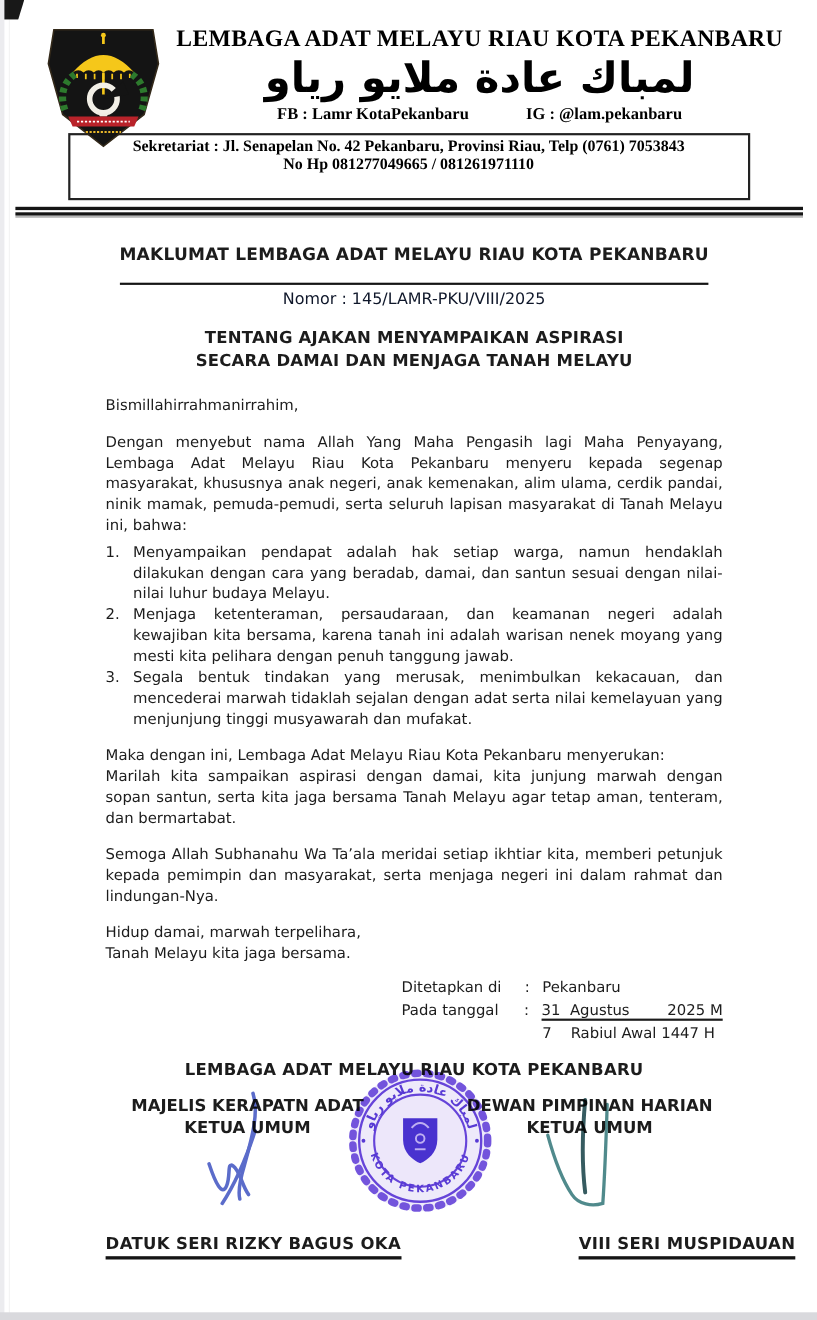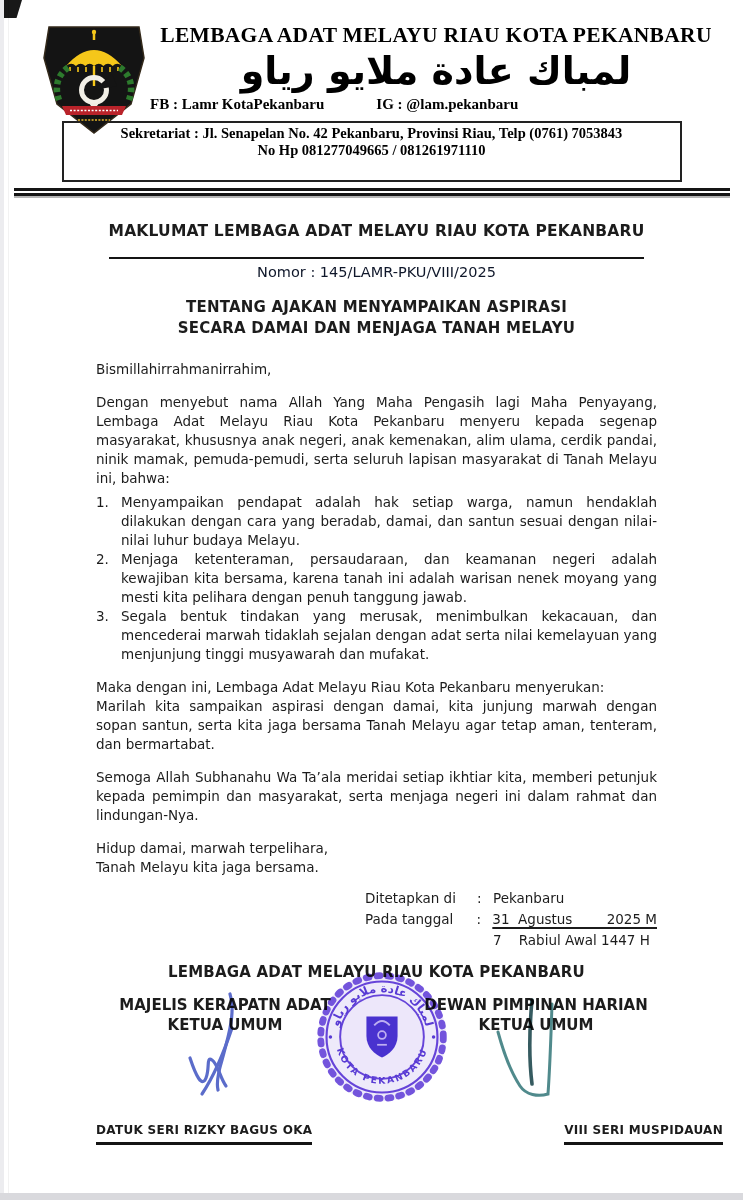--- a/index.html
+++ b/index.html
@@ -12,21 +12,21 @@
   .hairline{position:absolute;left:8px;top:0;width:1px;height:100%;background:rgba(0,0,0,.05);}
   .edge-bottom{position:absolute;left:0;bottom:0;width:100%;height:7px;background:#d9d9dd;}
   
   .crest{position:absolute;left:40px;top:24px;width:108px;height:112px;}
   .head-text{margin-left:150px;width:572px;text-align:center;padding-top:22px;}
   .org-name{font-family:"Liberation Serif",serif;font-weight:bold;font-size:21.5px;
             letter-spacing:.3px;color:#000;line-height:26px;}
   .jawi{font-family:"DejaVu Sans",sans-serif;font-weight:bold;font-size:38px;line-height:46px;color:#000;}
   .contact{font-family:"Liberation Serif",serif;font-weight:bold;font-size:15px;line-height:20px;color:#000;}
   .contact-row{display:flex;justify-content:center;gap:44px;}
-  .contact-row2{display:flex;justify-content:flex-start;gap:52px;}
+  .contact-row2{display:flex;justify-content:center;gap:52px;}
   .link{color:#1410cf;text-decoration:underline;cursor:pointer;}
   .sek-box{margin:7px auto 0;width:616px;border:2px solid #222;text-align:center;
            font-family:"Liberation Serif",serif;font-weight:bold;font-size:14.5px;
            line-height:17px;color:#000;padding:2px 0 21px;}
   .double-rule{margin:6px auto 0;width:716px;height:2px;border-top:3px solid #151515;
                border-bottom:3px solid #151515;box-shadow:0 2px 0 rgba(120,120,120,.55);}
   
   .main{margin:24px 86px 0 96px;font-size:13.5px;line-height:19px;text-align:justify;}
   .maklumat{text-align:center;font-weight:bold;font-size:15.5px;line-height:22px;margin:0;}
   .maklumat span{display:inline-block;border-bottom:2.5px solid #141414;padding-bottom:15px;letter-spacing:.2px;}
@@ -47,21 +47,21 @@
   .dval{white-space:pre;}
   .dval.u{text-decoration:underline;text-decoration-thickness:1.5px;text-underline-offset:3px;}
   
   .sig-org{text-align:center;font-weight:bold;font-size:15px;margin-top:12px;letter-spacing:.2px;text-align:center;}
   .sig-row{display:flex;justify-content:space-between;margin-top:13px;font-weight:bold;
            font-size:15px;line-height:20px;}
   .sig-col{text-align:center;}
   .sig-col.left{width:258px;}
   .sig-col.right{width:242px;}
   .names-row{display:flex;justify-content:space-between;margin-top:84px;margin-right:-66px;
-             font-weight:bold;font-size:12px;line-height:22px;text-align:left;}
+             font-weight:bold;font-size:15px;line-height:22px;text-align:left;}
   .name{border-bottom:3px solid #141414;padding-bottom:1px;letter-spacing:.3px;white-space:nowrap;}
   
   .stamp{position:absolute;left:308px;top:964px;width:148px;height:146px;mix-blend-mode:multiply;opacity:.93;}
   .sig-ink{position:absolute;mix-blend-mode:multiply;}
   .sig-ink.leftsig{left:176px;top:990px;width:82px;height:116px;}
   .sig-ink.rightsig{left:490px;top:996px;width:100px;height:102px;}
 </style>
 </head>
 <body>
 

